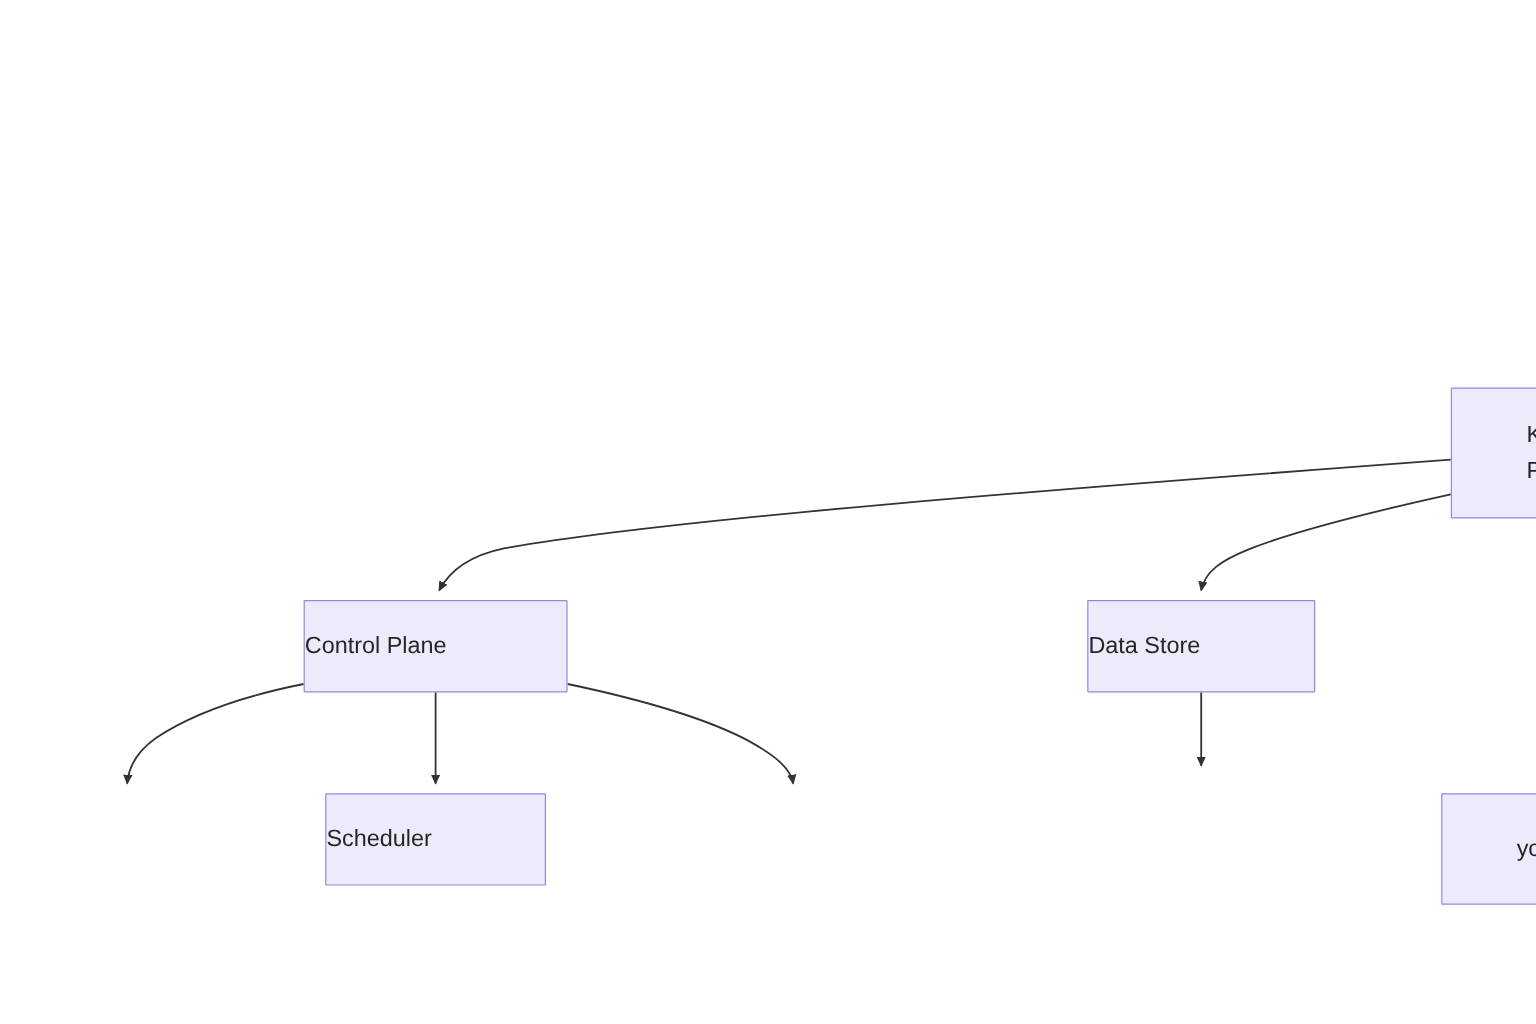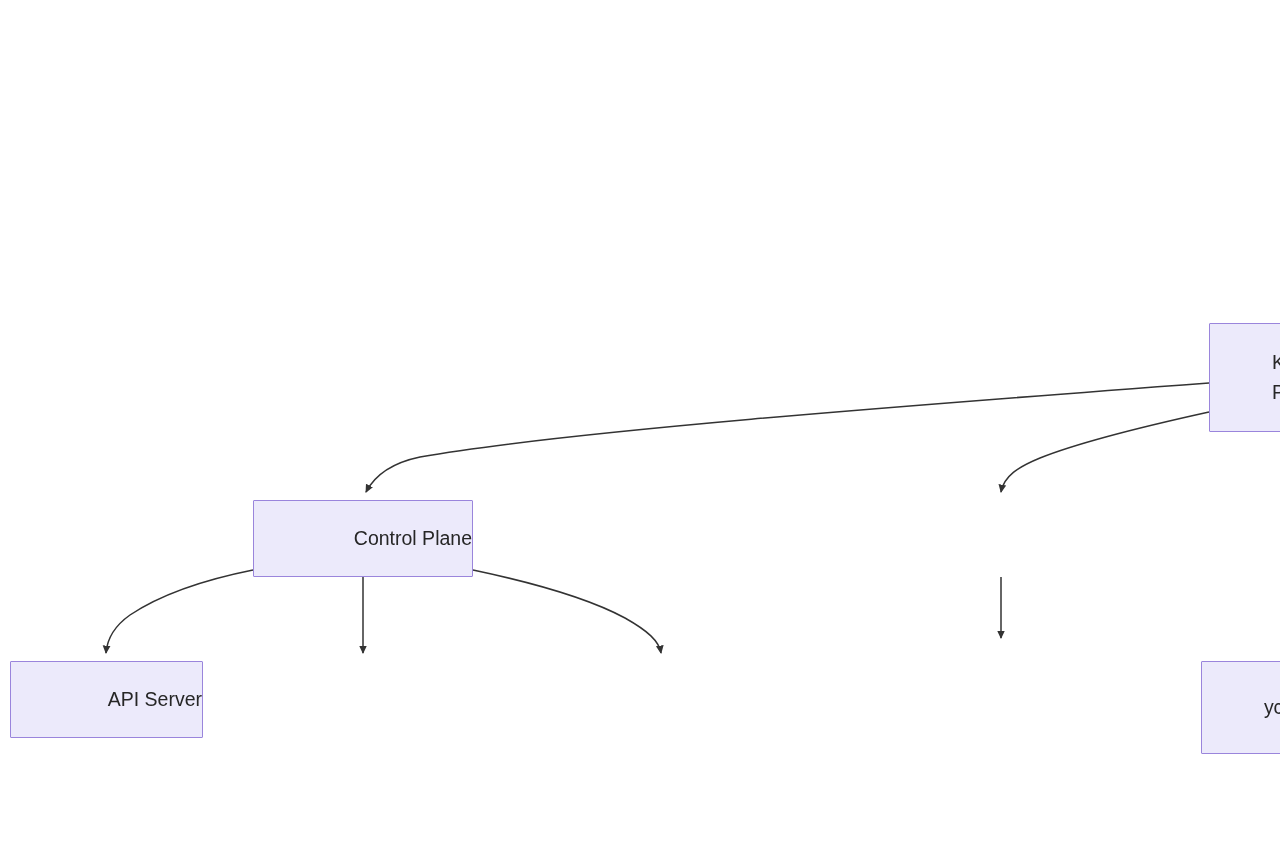--- a/index.html
+++ b/index.html
@@ -30,21 +30,21 @@
     pointer-events: none;
   }
   .node {
     position: absolute;
     box-sizing: border-box;
     background: #ECEAFB;
     border: 1.4px solid #9A85DC;
     border-radius: 1px;
     display: flex;
     flex-direction: column;
-    align-items: flex-end;
+    align-items: flex-start;
     justify-content: center;
     color: #262626;
     font-size: 19.5px;
     line-height: 1.52;
     text-align: center;
     white-space: nowrap;
   }
   .node .line {
     display: block;
   }
@@ -81,25 +81,28 @@
 
   <div class="node clipped" style="left:1209px; top:323px; width:140px; height:109px;">
     <span class="line">K</span>
     <span class="line">Раз</span>
   </div>
 
   <div class="node" style="left:253px; top:500px; width:220px; height:77px;">
     <span class="line">Control Plane</span>
   </div>
 
-
-  <div class="node" style="left:10px; top:661px; width:193px; height:77px;">
-    <span class="line">API Server</span>
+  <div class="node" style="left:906px; top:500px; width:190px; height:77px;">
+    <span class="line">Data Store</span>
   </div>
 
+
+  <div class="node" style="left:271px; top:661px; width:184px; height:77px;">
+    <span class="line">Scheduler</span>
+  </div>
 
 
 
   <div class="node clipped" style="left:1201px; top:661px; width:130px; height:93px;">
     <span class="line">уста</span>
   </div>
 
 </div>
 
 </body></html>

